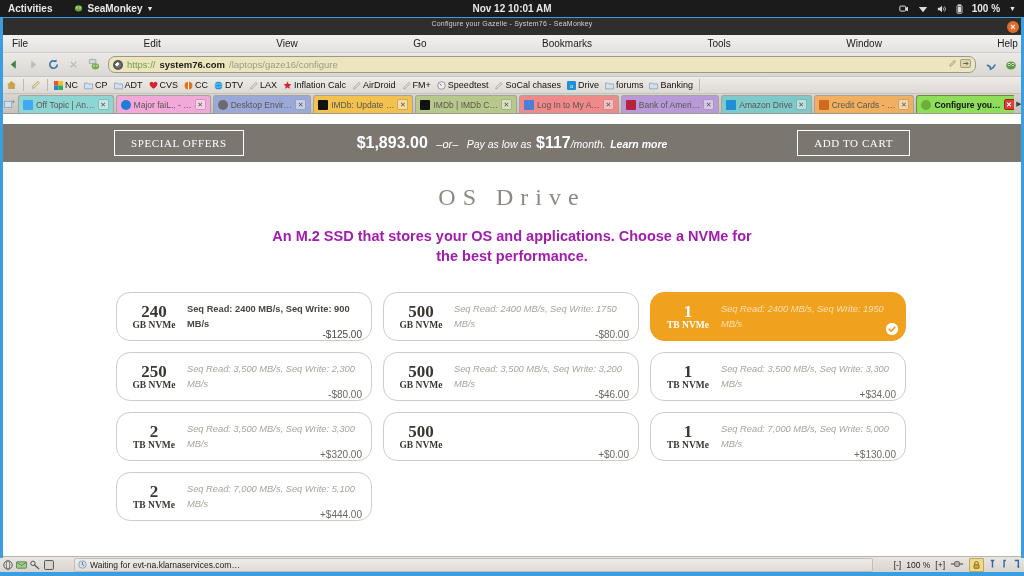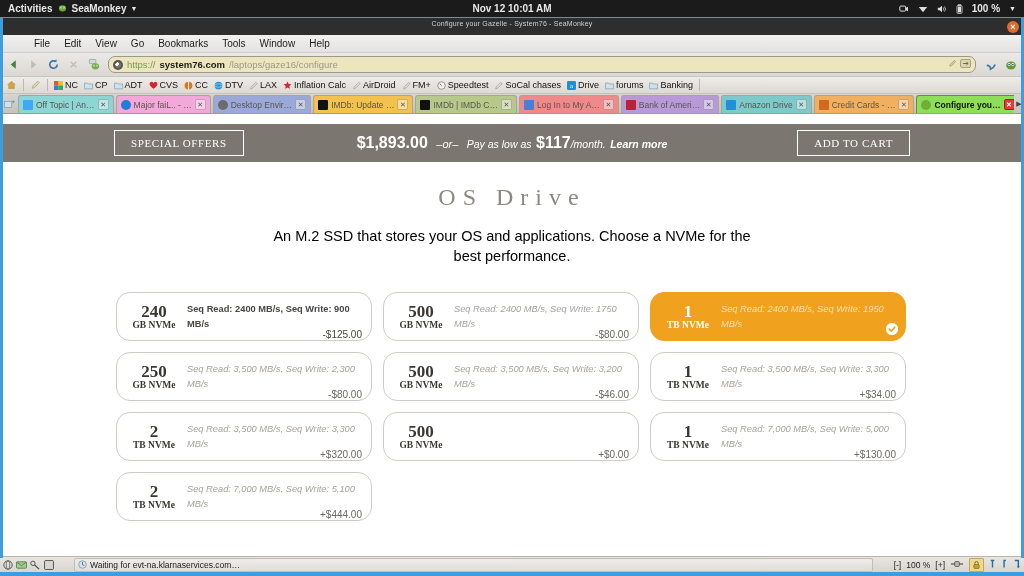--- a/index.html
+++ b/index.html
@@ -11,21 +11,21 @@
     -webkit-font-smoothing:antialiased;
   }
   .screen{position:relative;width:1024px;height:576px;overflow:hidden;background:#fff;}
 
   
   .gnome-bar{
     height:17px;background:#1b1b1b;color:#e8e8e8;
     display:flex;align-items:center;font-size:10px;font-weight:bold;
     padding:0 8px;box-sizing:border-box;position:relative;
   }
-  .gnome-activities{margin-right:6px;}
+  .gnome-activities{margin-right:22px;}
   .gnome-app{display:flex;align-items:center;gap:4px;}
   .gnome-clock{
     position:absolute;left:0;right:0;text-align:center;font-weight:bold;font-size:10px;
     pointer-events:none;
   }
   .gnome-right{margin-left:auto;display:flex;align-items:center;gap:9px;position:relative;z-index:2;}
   .gnome-right svg{display:block;}
 
   
   .titlebar{
@@ -41,22 +41,23 @@
     background:#e06a2b;display:flex;align-items:center;justify-content:center;
     color:#fff;font-size:9px;line-height:1;font-weight:bold;
   }
   .blue-edge-l{position:absolute;left:0;top:17px;bottom:18px;width:3px;background:#3a9ee0;z-index:40;}
   .blue-edge-r{position:absolute;right:0;top:17px;bottom:18px;width:3px;background:#3a9ee0;z-index:40;}
   .blue-edge-b{position:absolute;left:0;right:0;bottom:0;height:4px;background:#3a9ee0;z-index:40;}
 
   
   .menubar{
     height:17px;background:linear-gradient(#f2f1f0,#e4e2e0);
-    display:flex;align-items:center;padding-left:28px;gap:2px;
+    display:flex;align-items:center;padding-left:6px;gap:2px;
     border-bottom:1px solid #d3d0cc;
+    justify-content:space-between;
   }
   .menubar .mi{font-size:10px;color:#1a1a1a;padding:1px 6px;border-radius:2px;}
 
   
   .navbar{
     height:23px;background:linear-gradient(#ebe9e6,#dbd8d4);
     display:flex;align-items:center;padding:0 5px;gap:3px;
     border-bottom:1px solid #c9c5c0;
   }
   .navbtn{width:17px;height:17px;display:flex;align-items:center;justify-content:center;opacity:.9;}
@@ -128,22 +129,23 @@
   .sticky-mid .price{font-size:16px;font-weight:bold;}
   .sticky-mid .or{font-size:11px;font-style:italic;margin:0 4px;}
   .sticky-mid .fin{font-size:10.5px;font-style:italic;}
   .sticky-mid .learn{font-weight:bold;font-style:italic;font-size:10.5px;}
 
   .sectitle{
     text-align:center;margin-top:22px;font-size:24px;letter-spacing:7px;
     color:#8d8882;font-family:"Liberation Serif",serif;font-weight:normal;
   }
   .secdesc{
-    text-align:center;margin:16px auto 0;max-width:500px;font-size:14.5px;color:#000000;
+    text-align:center;margin:16px auto 0;max-width:500px;font-size:14.5px;color:#a21caf;
     line-height:1.35;
+    font-weight:bold;
   }
 
   .grid{
     margin:26px auto 0;width:792px;display:flex;flex-wrap:wrap;gap:11px 11px;
   }
   .card{
     width:256px;height:49px;box-sizing:border-box;
     border:1px solid #cfcbc6;border-radius:14px;background:#fff;
     display:flex;align-items:center;position:relative;padding:0 9px 0 6px;
   }

